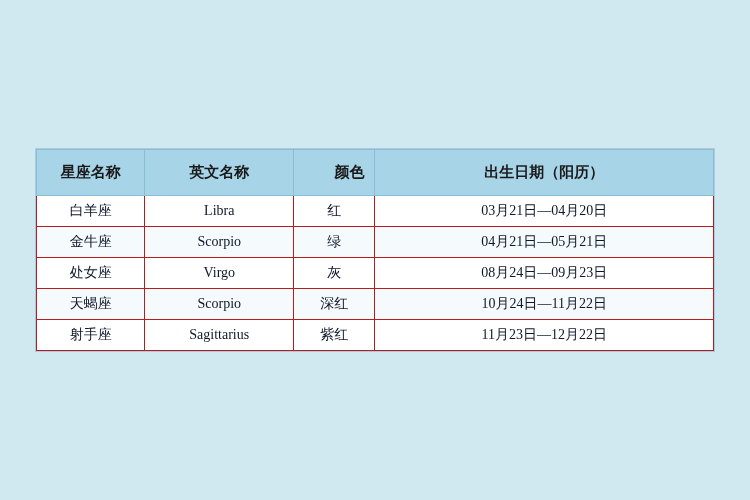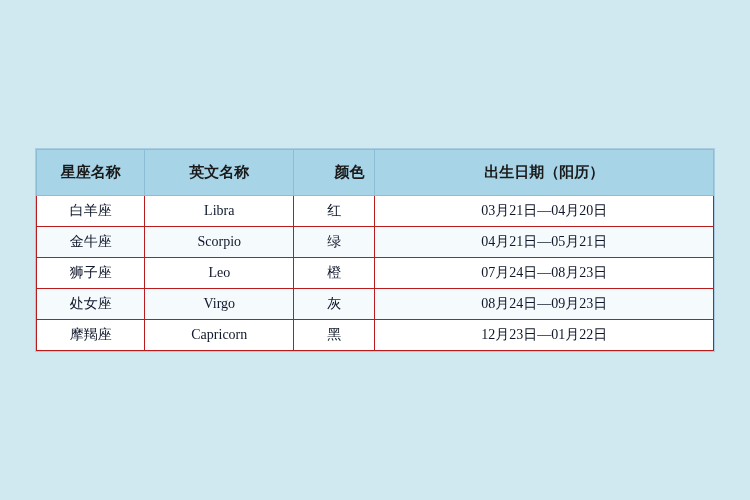--- a/index.html
+++ b/index.html
@@ -74,32 +74,32 @@
           <td>红</td>
           <td>03月21日—04月20日</td>
         </tr>
         <tr>
           <td>金牛座</td>
           <td>Scorpio</td>
           <td>绿</td>
           <td>04月21日—05月21日</td>
         </tr>
         <tr>
-          <td>狮子座</td>
-          <td>Leo</td>
-          <td>橙</td>
-          <td>07月24日—08月23日</td>
-        </tr>
-        <tr>
           <td>处女座</td>
           <td>Virgo</td>
           <td>灰</td>
           <td>08月24日—09月23日</td>
         </tr>
         <tr>
-          <td>摩羯座</td>
-          <td>Capricorn</td>
-          <td>黑</td>
-          <td>12月23日—01月22日</td>
+          <td>天蝎座</td>
+          <td>Scorpio</td>
+          <td>深红</td>
+          <td>10月24日—11月22日</td>
+        </tr>
+        <tr>
+          <td>射手座</td>
+          <td>Sagittarius</td>
+          <td>紫红</td>
+          <td>11月23日—12月22日</td>
         </tr>
       </tbody>
   </table>
 </div>
 
 </body></html>

